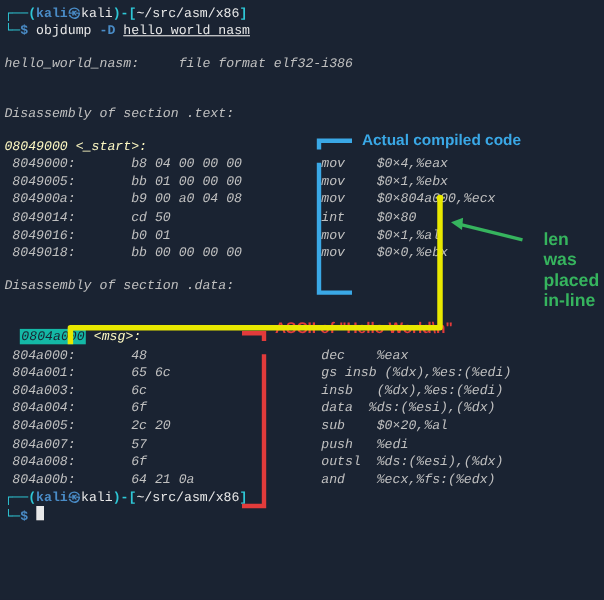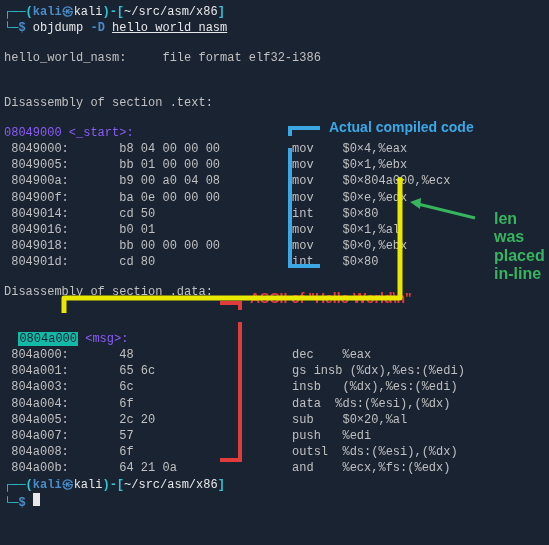--- a/index.html
+++ b/index.html
@@ -19,27 +19,27 @@
   .prompt-line {
     display: flex;
     flex-wrap: wrap;
     align-items: baseline;
   }
   .cyan { color: #2ec7d6; font-weight: bold; }
   .blue { color: #4a8cc7; font-weight: bold; }
   .white { color: #e8e8e8; }
   .ul { text-decoration: underline; }
   .section-hdr, .plain { color: #c0c0c0; }
-  .addr-hdr { color: #8b5cf6; }
+  .addr-hdr { color: #fef9c3; }
   .hl-addr {
     background: #14b8a6;
     color: #1a2332;
     padding: 0 1px;
   }
-  .line { white-space: pre; }
+  .line { white-space: pre; font-style: italic; }
   .blank { height: 14px; }
   .cursor {
     display: inline-block;
     width: 7px;
     height: 13px;
     background: #e8e8e8;
     vertical-align: text-bottom;
   }
   
   .anno {
@@ -89,25 +89,23 @@
 <div class="blank"></div>
 
 <div class="line plain">Disassembly of section .text:</div>
 <div class="blank"></div>
 <div class="line addr-hdr">08049000 &lt;_start&gt;:</div>
 
 <div id="text-lines">
     <div class="line plain"> 8049000:       b8 04 00 00 00          mov    $0×4,%eax</div>
     <div class="line plain"> 8049005:       bb 01 00 00 00          mov    $0×1,%ebx</div>
     <div class="line plain"> 804900a:       b9 00 a0 04 08          mov    $0×804a000,%ecx</div>
-    <div class="line plain"> 804900f:       ba 0e 00 00 00          mov    $0×e,%edx</div>
     <div class="line plain"> 8049014:       cd 50                   int    $0×80</div>
     <div class="line plain"> 8049016:       b0 01                   mov    $0×1,%al</div>
     <div class="line plain"> 8049018:       bb 00 00 00 00          mov    $0×0,%ebx</div>
-    <div class="line plain"> 804901d:       cd 80                   int    $0×80</div>
   </div>
 
 <div class="blank"></div>
 
 <div class="line plain">Disassembly of section .data:</div>
 <div class="blank"></div>
 <div class="line">
   <span class="hl-addr">0804a000</span><span class="addr-hdr"> &lt;msg&gt;:</span>
 </div>
 

